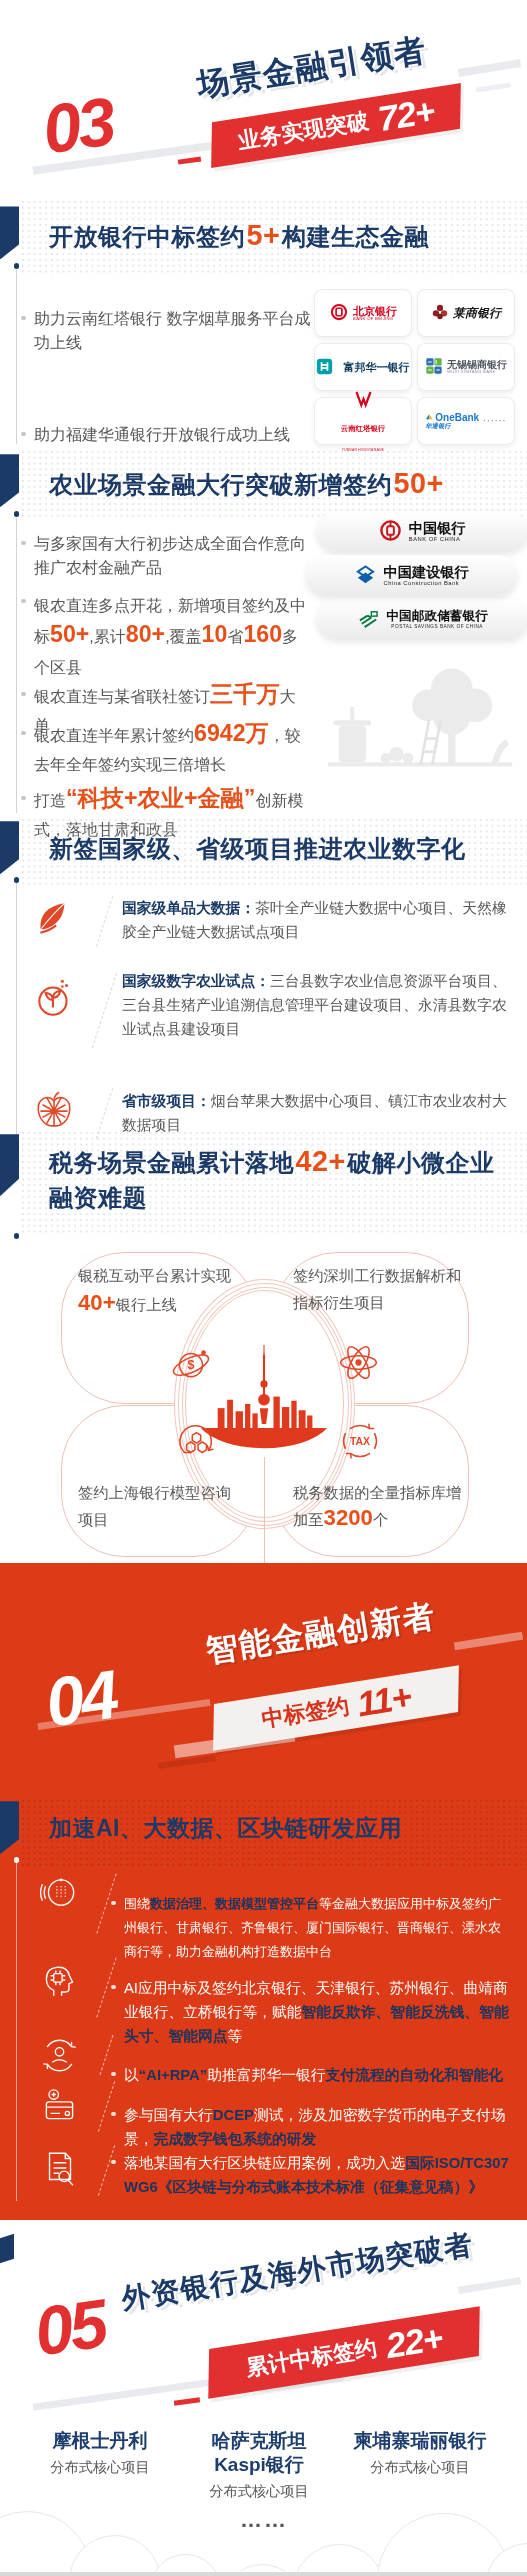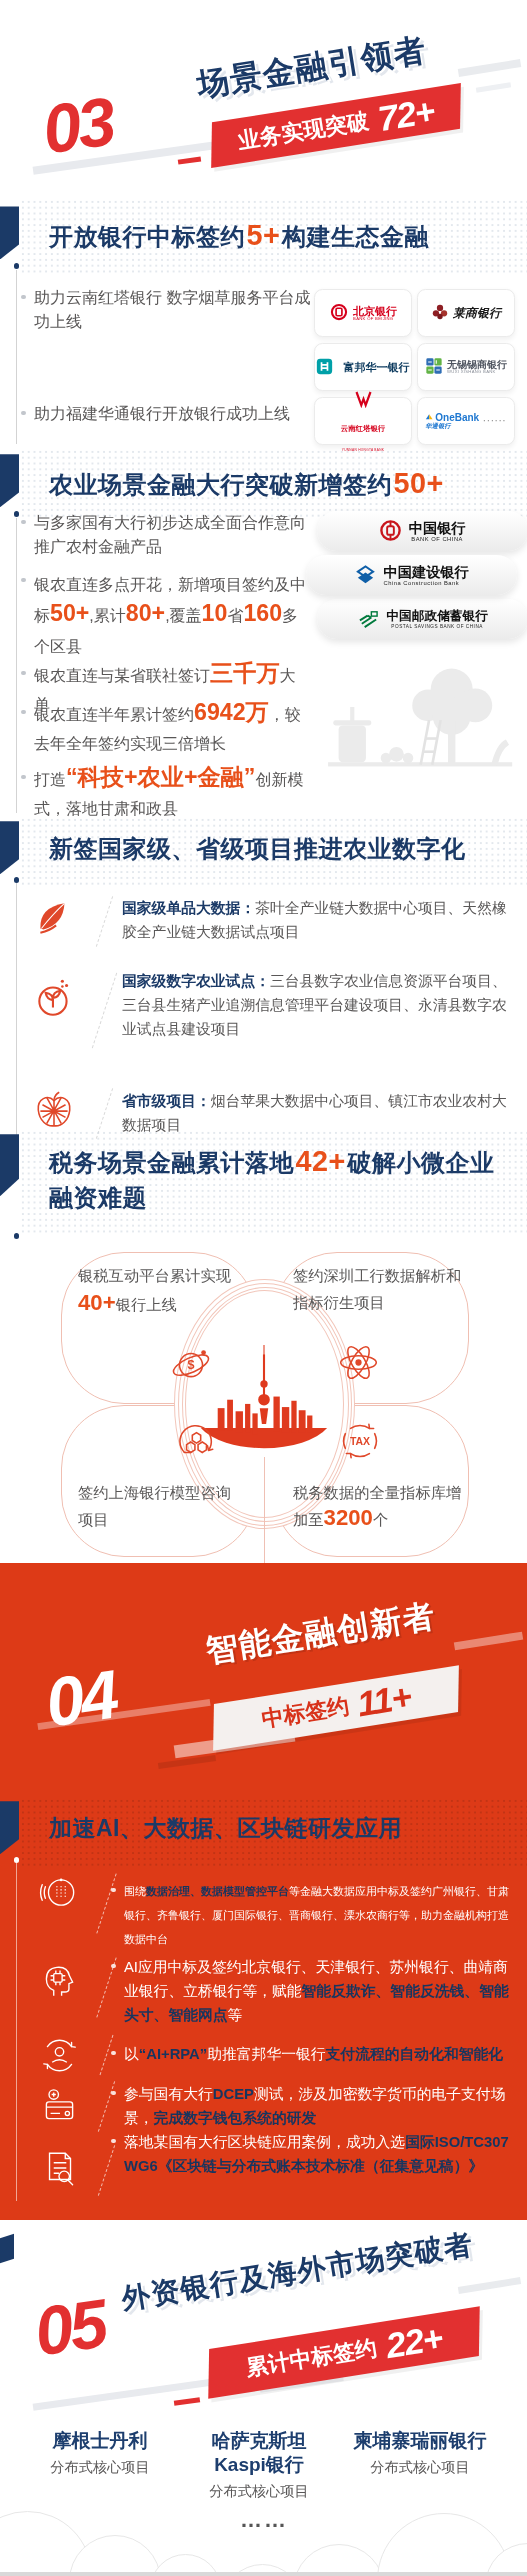--- a/index.html
+++ b/index.html
@@ -27,21 +27,21 @@
         clip-path:polygon(0 0,100% 0,100% 72%,0 100%);}
   .dotbg{position:absolute;left:20px;right:0;height:79px;
          background-image:radial-gradient(#ccd5df 0.7px,transparent 0.7px);
          background-size:5.8px 5.8px;opacity:.55;}
   .dotbg.reddots{background-image:radial-gradient(rgba(0,0,0,.12) 0.7px,transparent 0.7px);opacity:1;}
   .band-h{position:absolute;left:49px;font-weight:900;font-size:24px;letter-spacing:0.5px;margin:0;}
   .conn-dot{position:absolute;left:13.7px;width:5.8px;height:5.8px;border-radius:50%;background:#1b3a67;}
   .conn-line{position:absolute;left:16.4px;width:0.5px;background:#d3d3d3;}
   .conn-line.white{background:rgba(255,255,255,.55);}
   
-  .b{position:absolute;font-size:16px;line-height:24px;color:#595757;}
+  .b{position:absolute;font-size:16px;line-height:24px;color:#595757;margin-top:21px;}
   .b:before{content:"";position:absolute;left:-12.7px;top:9px;width:4.2px;height:4.2px;border-radius:50%;background:#c2c6cc;}
   .b.red-sec:before{background:rgba(255,255,255,.85);}
   
   .logo-card{position:absolute;width:96px;height:46px;background:#fff;border:0.5px solid #ebebeb;
              border-radius:8.4px;box-shadow:0 2.1px 5.3px rgba(0,0,0,.06);
              display:flex;align-items:center;justify-content:center;gap:4.2px;}
   .logo-cn{font-weight:900;}
   .logo-en{font-size:4.2px;letter-spacing:0.3px;}
   
   .pill{position:absolute;width:211px;height:40px;border-radius:20px;
@@ -182,21 +182,21 @@
 
   <div class="pill" style="left:317px;top:511px;">
     <span>
       <svg width="23" height="23" viewBox="0 0 48 48">
           <circle cx="24" cy="24" r="19" fill="none" stroke="#c8161d" stroke-width="5"></circle>
           <rect x="17" y="15" width="14" height="18" rx="4" fill="none" stroke="#c8161d" stroke-width="4"></rect>
           <line x1="24" y1="5" x2="24" y2="15" stroke="#c8161d" stroke-width="4"></line>
           <line x1="24" y1="33" x2="24" y2="43" stroke="#c8161d" stroke-width="4"></line>
         </svg>
     </span>
-    <span style="display:flex;flex-direction:column;align-items:center;line-height:1.15;">
+    <span style="display:flex;flex-direction:column;align-items:flex-start;line-height:1.15;">
       <span class="cn">中国银行</span>
       <span class="en">BANK OF CHINA</span>
     </span>
   </div>
   <div class="pill" style="left:317px;top:599px;">
     <span>
       <svg width="23" height="21" viewBox="0 0 48 44">
           <path d="M6 26 L22 16 M10 33 L30 20 M16 40 L40 24 M22 16 L30 20" fill="none" stroke="#007a3d" stroke-width="4"></path>
           <rect x="30" y="8" width="12" height="9" fill="none" stroke="#007a3d" stroke-width="3"></rect>
         </svg>
@@ -389,21 +389,21 @@
 
     <span class="abs" style="left:38px;top:73px;">
       <svg width="43" height="43" viewBox="0 0 82 82" fill="none" stroke="#ffffff" stroke-width="2.6">
         <circle cx="44" cy="41" r="24"></circle>
         <path d="M36 29 v24 M44 29 v24 M52 29 v24" stroke-dasharray="2 4"></path>
         <path d="M14 30 q-4 11 0 22 M8 26 q-6 15 0 30" stroke-linecap="round"></path>
         <circle cx="44" cy="17" r="2.6" fill="#ffffff" stroke="none"></circle>
       </svg>
     </span>
     <div class="sep white" style="left:106px;top:74px;height:63px;"></div>
-    <div class="b red-sec" style="left:124px;top:81px;width:385px;font-size:11px;line-height:24px;"><span class="seg seg-w">围绕</span><span class="seg seg-nb">数据治理、数据模型管控平台</span><span class="seg seg-w">等金融大数据应用中标及签约广州银行、甘肃银行、齐鲁银行、厦门国际银行、晋商银行、溧水农商行等，助力金融机构打造数据中台</span></div>
+    <div class="b red-sec" style="left:124px;top:73px;width:385px;font-size:13px;line-height:24px;"><span class="seg seg-w">围绕</span><span class="seg seg-nb">数据治理、数据模型管控平台</span><span class="seg seg-w">等金融大数据应用中标及签约广州银行、甘肃银行、齐鲁银行、厦门国际银行、晋商银行、溧水农商行等，助力金融机构打造数据中台</span></div>
 
     <span class="abs" style="left:38px;top:161px;">
       <svg width="43" height="43" viewBox="0 0 82 82" fill="none" stroke="#ffffff" stroke-width="2.6">
         <path d="M30 70 v-10 q-14 -6 -14 -22 q0 -20 20 -22 q20 -2 24 16 l6 12 l-7 3 v10 q0 6 -8 6 h-6 v7"></path>
         <rect x="30" y="28" width="16" height="16" rx="2"></rect>
         <path d="M30 32 h-6 M30 40 h-6 M46 32 h6 M46 40 h6 M34 28 v-6 M42 28 v-6 M34 44 v6 M42 44 v6"></path>
       </svg>
     </span>
     <div class="sep white" style="left:106px;top:158px;height:63px;"></div>
     <div class="b red-sec" style="left:124px;top:157px;width:385px;font-size:14.8px;line-height:24px;"><span class="seg seg-w">AI应用中标及签约北京银行、天津银行、苏州银行、曲靖商业银行、立桥银行等，赋能</span><span class="seg seg-nb">智能反欺诈、智能反洗钱、智能头寸、智能网点</span><span class="seg seg-w">等</span></div>

